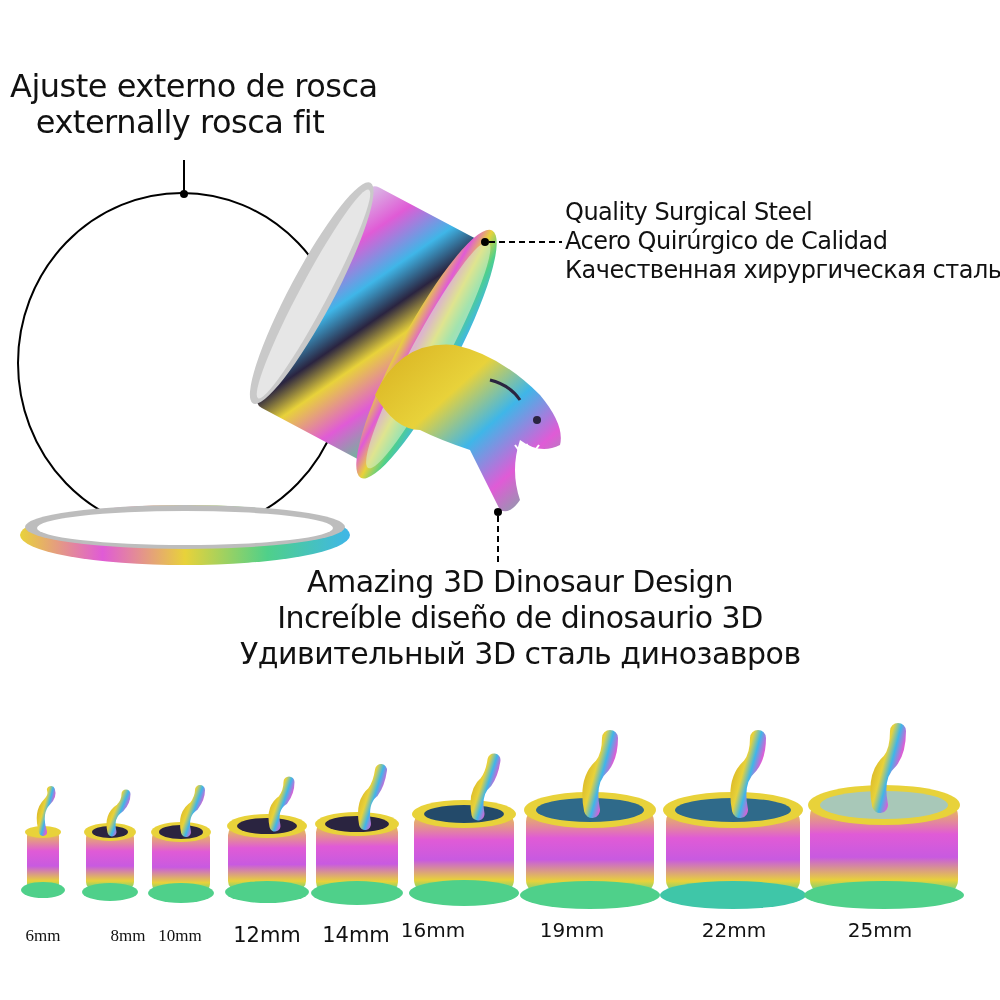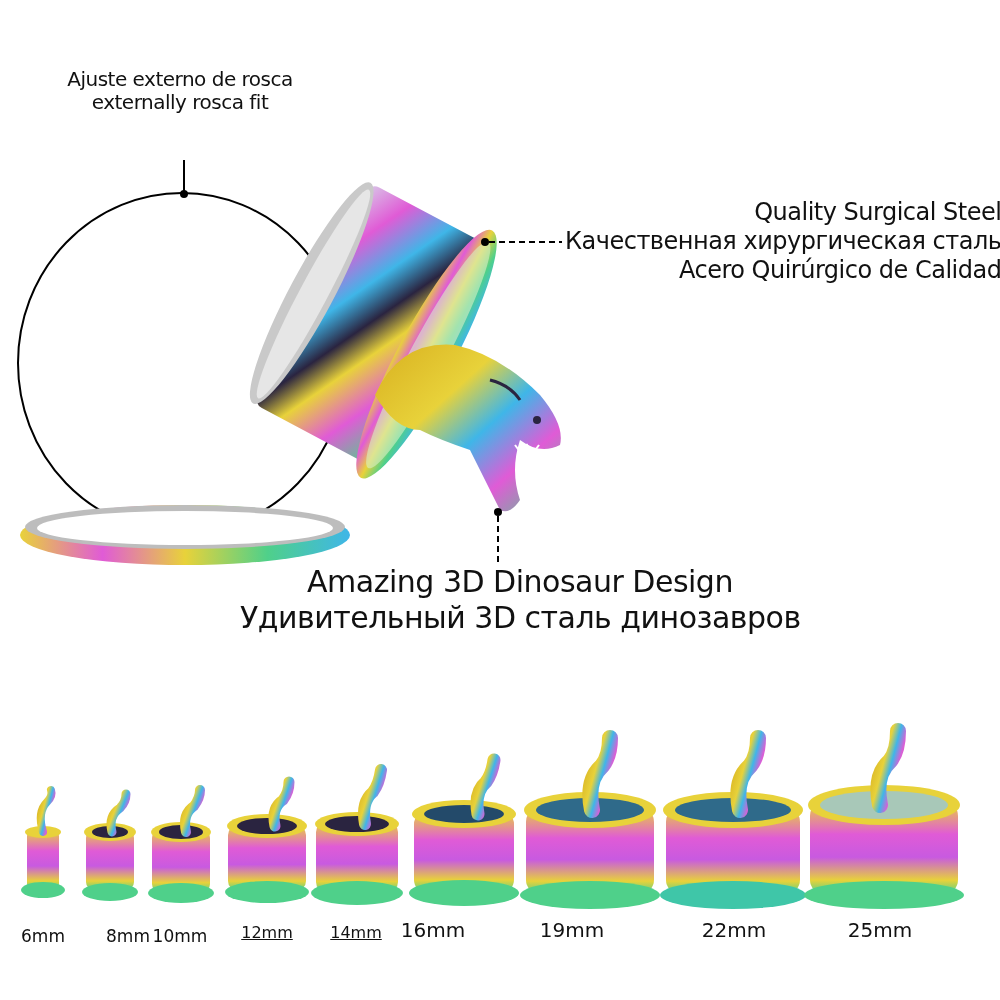--- a/index.html
+++ b/index.html
@@ -1,26 +1,26 @@
 <!DOCTYPE html>
 <html><head>
 <meta charset="utf-8">
 <style>
   html, body { margin: 0; padding: 0; background: #ffffff; }
   body { width: 1000px; height: 1000px; position: relative; overflow: hidden;
          font-family: "DejaVu Sans", "Liberation Sans", sans-serif; color: #111; }
   .label-block { position: absolute; text-align: center; line-height: 1.14; }
   .label-line { display: block; white-space: nowrap; }
-  #thread-label { left: 10px; width: 340px; top: 68px; font-size: 20px; letter-spacing: -0.5px; }
-  #steel-label { left: 565px; top: 198px; font-size: 24px; text-align: right; line-height: 1.2; letter-spacing: -0.5px; }
+  #thread-label { left: 10px; width: 340px; top: 68px; font-size: 32px; letter-spacing: -0.5px; }
+  #steel-label { left: 565px; top: 198px; font-size: 24px; text-align: left; line-height: 1.2; letter-spacing: -0.5px; }
   #dino-label { left: 240px; width: 560px; top: 564px; font-size: 30px; line-height: 1.2; letter-spacing: -0.5px; }
   svg.art { position: absolute; left: 0; top: 0; }
   .size-label { position: absolute; top: 918px; font-size: 20px; transform: translateX(-50%); white-space: nowrap; }
-  .size-label.s0, .size-label.s1, .size-label.s2 { font-size: 17px; top: 926px; }
-  .size-label.s3, .size-label.s4 { font-size: 16px; top: 923px; text-decoration: underline; }
+  .size-label.s0, .size-label.s1, .size-label.s2 { font-size: 17px; top: 926px; font-family: Liberation Serif, serif; }
+  .size-label.s3, .size-label.s4 { font-size: 21px; top: 923px; }
 </style>
 </head>
 <body>
 
 <svg class="art" width="1000" height="1000" viewBox="0 0 1000 1000">
   <defs>
     <linearGradient id="rainbow" x1="0" y1="0" x2="1" y2="1">
       <stop offset="0" stop-color="#d8c9e8"></stop>
       <stop offset="0.18" stop-color="#e05bd6"></stop>
       <stop offset="0.36" stop-color="#3fb6e8"></stop>
@@ -165,26 +165,27 @@
   </g>
 </svg>
 
 <div class="label-block" id="thread-label">
   <span class="label-line">Ajuste externo de rosca</span>
   <span class="label-line">externally rosca fit</span>
 </div>
 
 <div class="label-block" id="steel-label">
   <span class="label-line">Quality Surgical Steel</span>
+  <span class="label-line">Acero Quirúrgico de Calidad</span>
   <span class="label-line">Качественная хирургическая сталь</span>
-  <span class="label-line">Acero Quirúrgico de Calidad</span>
 </div>
 
 <div class="label-block" id="dino-label">
   <span class="label-line">Amazing 3D Dinosaur Design</span>
+  <span class="label-line">Increíble diseño de dinosaurio 3D</span>
   <span class="label-line">Удивительный 3D сталь динозавров</span>
 </div>
 
 <div class="size-label s0" style="left:43px">6mm</div>
 <div class="size-label s1" style="left:128px">8mm</div>
 <div class="size-label s2" style="left:180px">10mm</div>
 <div class="size-label s3" style="left:267px">12mm</div>
 <div class="size-label s4" style="left:356px">14mm</div>
 <div class="size-label s5" style="left:433px">16mm</div>
 <div class="size-label s6" style="left:572px">19mm</div>

